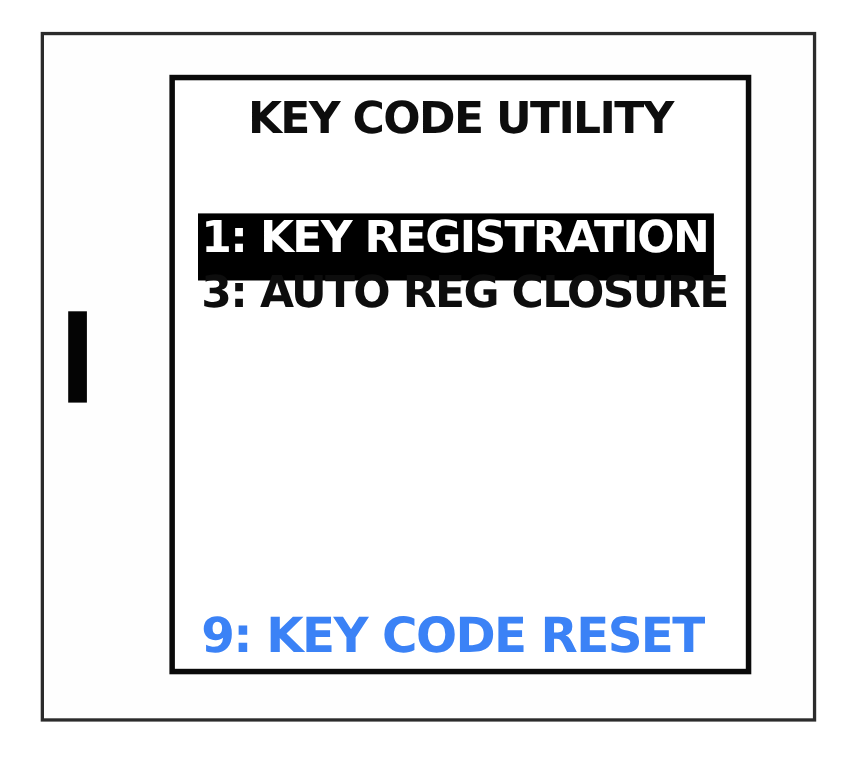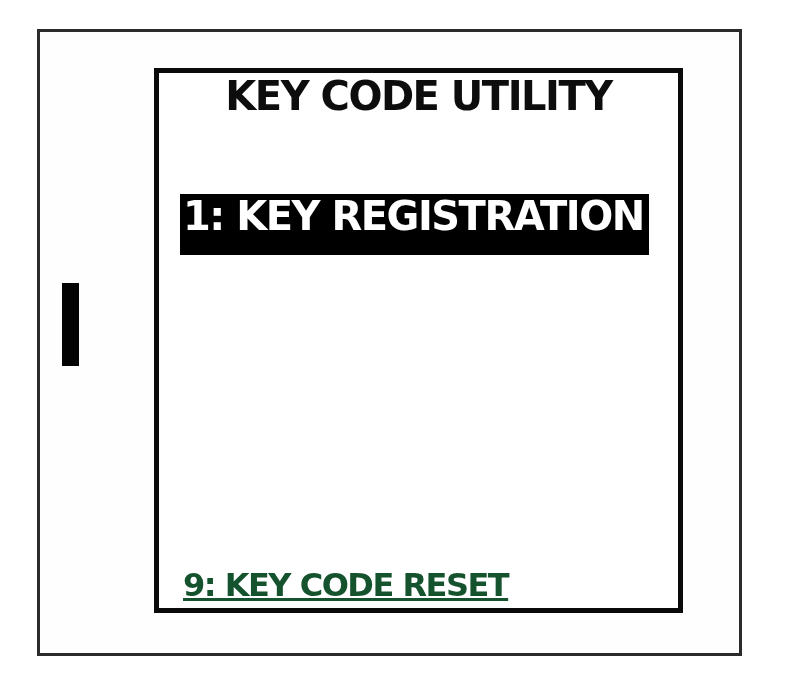--- a/index.html
+++ b/index.html
@@ -27,20 +27,21 @@
   .screen {
     position: absolute;
     left: 114px;  
     top: 36px;    
     width: 519px;  
     height: 535px; 
     border: 5px solid #0a0a0a;
     background: #ffffff;
   }
   .screen-title {
+    margin-top: 12px;
     text-align: center;
     font-size: 40px;
     font-weight: 700;
     letter-spacing: -1.5px;
     color: #0d0d0d;
     white-space: nowrap;
   }
   .menu {
     position: absolute;
     left: 21px;
@@ -62,26 +63,25 @@
     padding: 0 5px 16px 3px;
   }
   .menu-item.selected .item-text {
     background: #000000;
     color: #ffffff;
   }
   .footer-item {
     position: absolute;
     left: 24px;
     bottom: 4px;
-    font-size: 32px;
+    font-size: 44px;
     font-weight: 700;
     letter-spacing: -1.5px;
-    color: #14532d;
+    color: #3b82f6;
     white-space: nowrap;
-    text-decoration: underline;
   }
   .cursor-bar {
     position: absolute;
     left: 22px;  
     top: 251px;  
     width: 17px;
     height: 83px;
     background: #040404;
   }
 </style>
@@ -98,20 +98,23 @@
 
       <div class="screen-title">KEY CODE UTILITY</div>
 
       <div class="menu">
 
         <div class="menu-item selected">
           <span class="item-text">1: KEY REGISTRATION</span>
         </div>
 
 
+        <div class="menu-item">
+          <span class="item-text">3: AUTO REG CLOSURE</span>
+        </div>
 
       </div>
 
       <div class="footer-item">9: KEY CODE RESET</div>
 
     </div>
 
   </div>
 
 </div>

